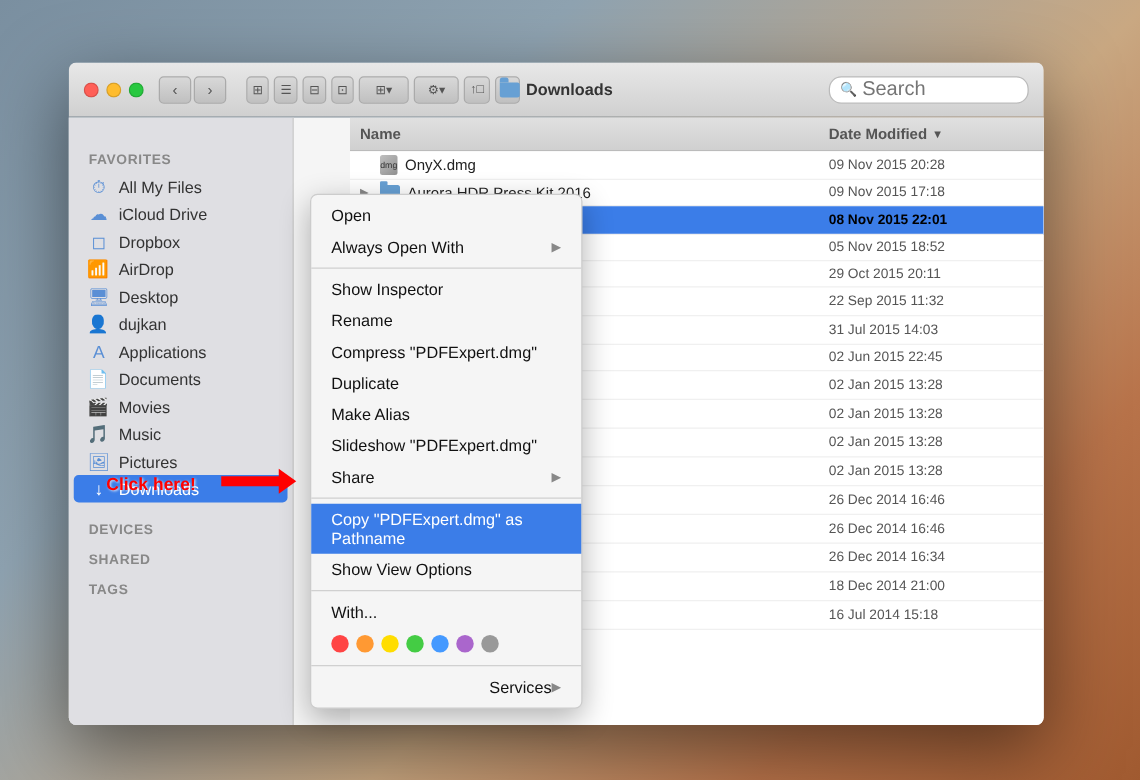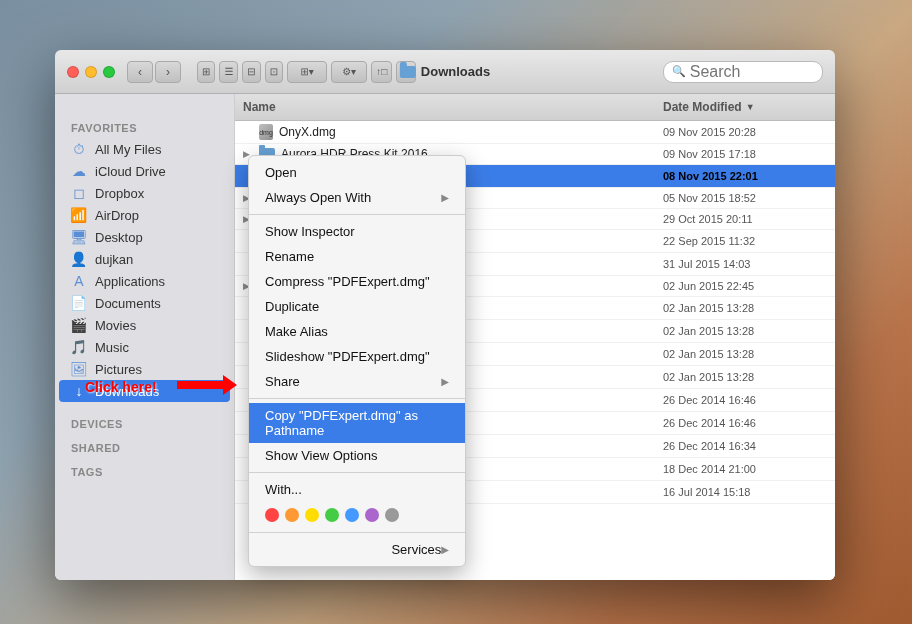--- a/index.html
+++ b/index.html
@@ -215,20 +215,21 @@
     .sidebar-label {
       font-size: 13px;
       color: #333;
     }
 
     
     .file-list-area {
       flex: 1;
       display: flex;
       flex-direction: column;
+      padding-left: 45px;
     }
 
     .column-header {
       background: linear-gradient(to bottom, #e0e0e0, #d0d0d0);
       border-bottom: 1px solid #bbb;
       display: flex;
       padding: 4px 0;
       font-size: 12px;
       color: #555;
       font-weight: 600;

